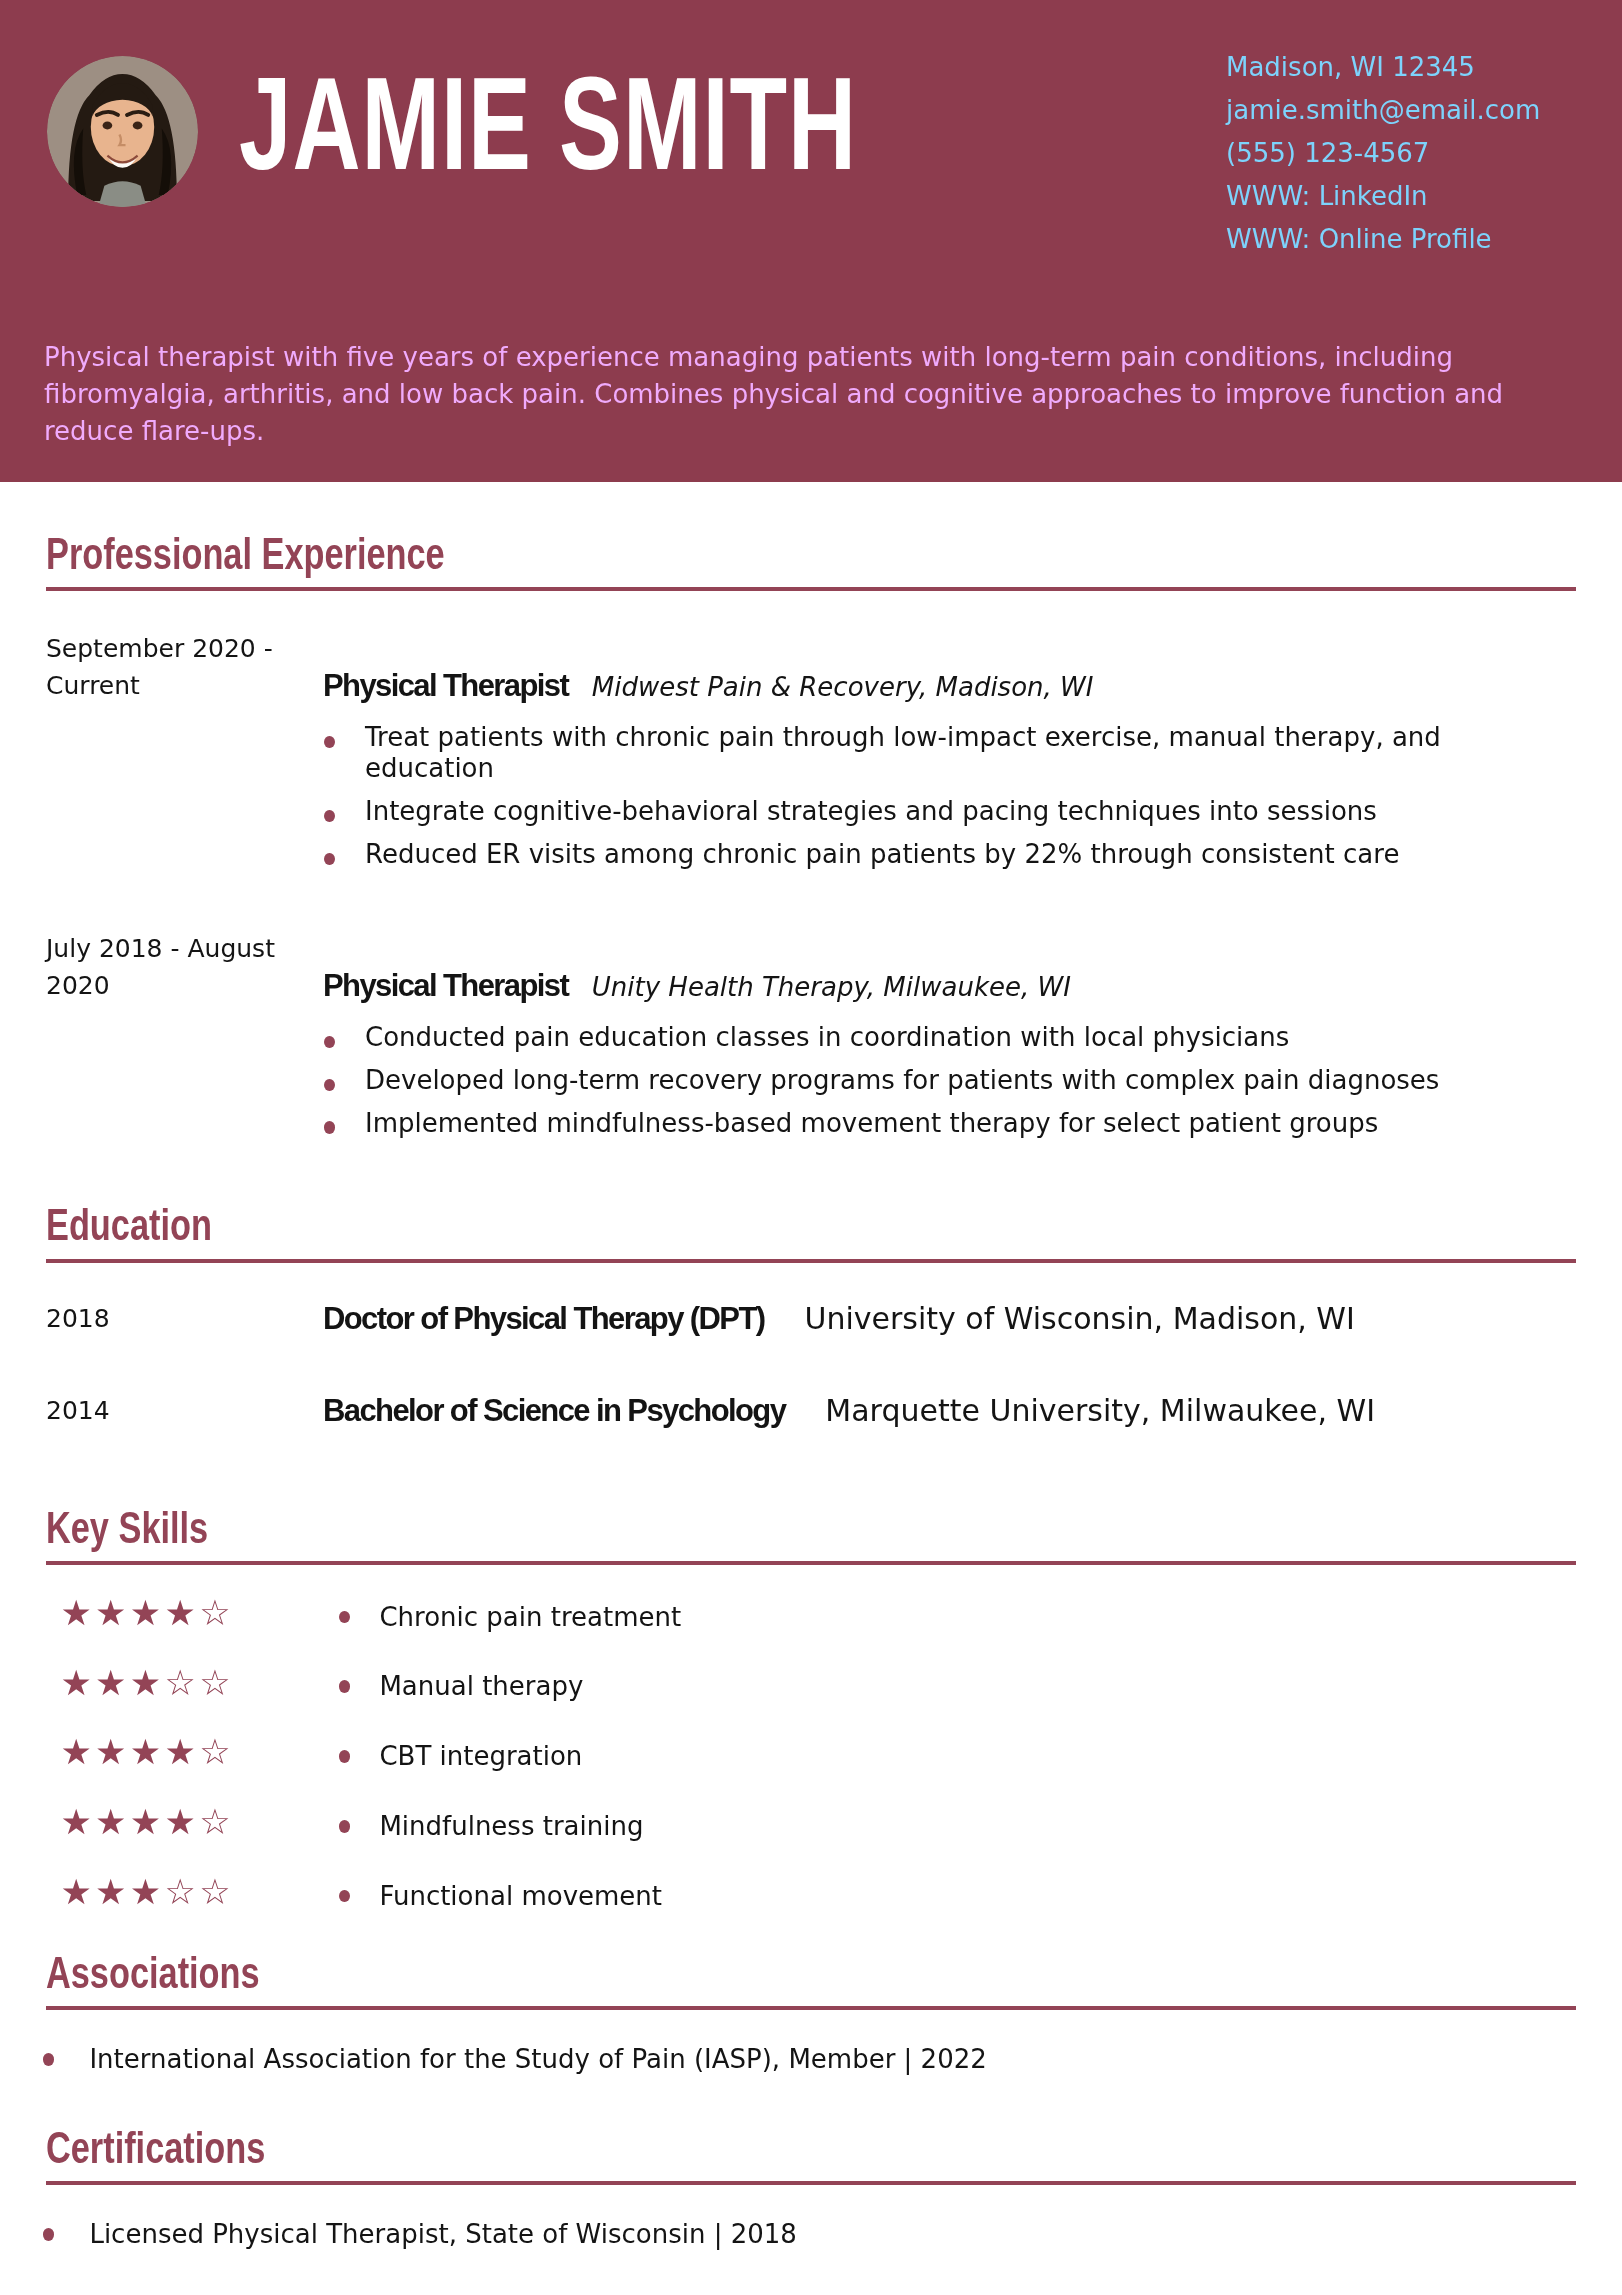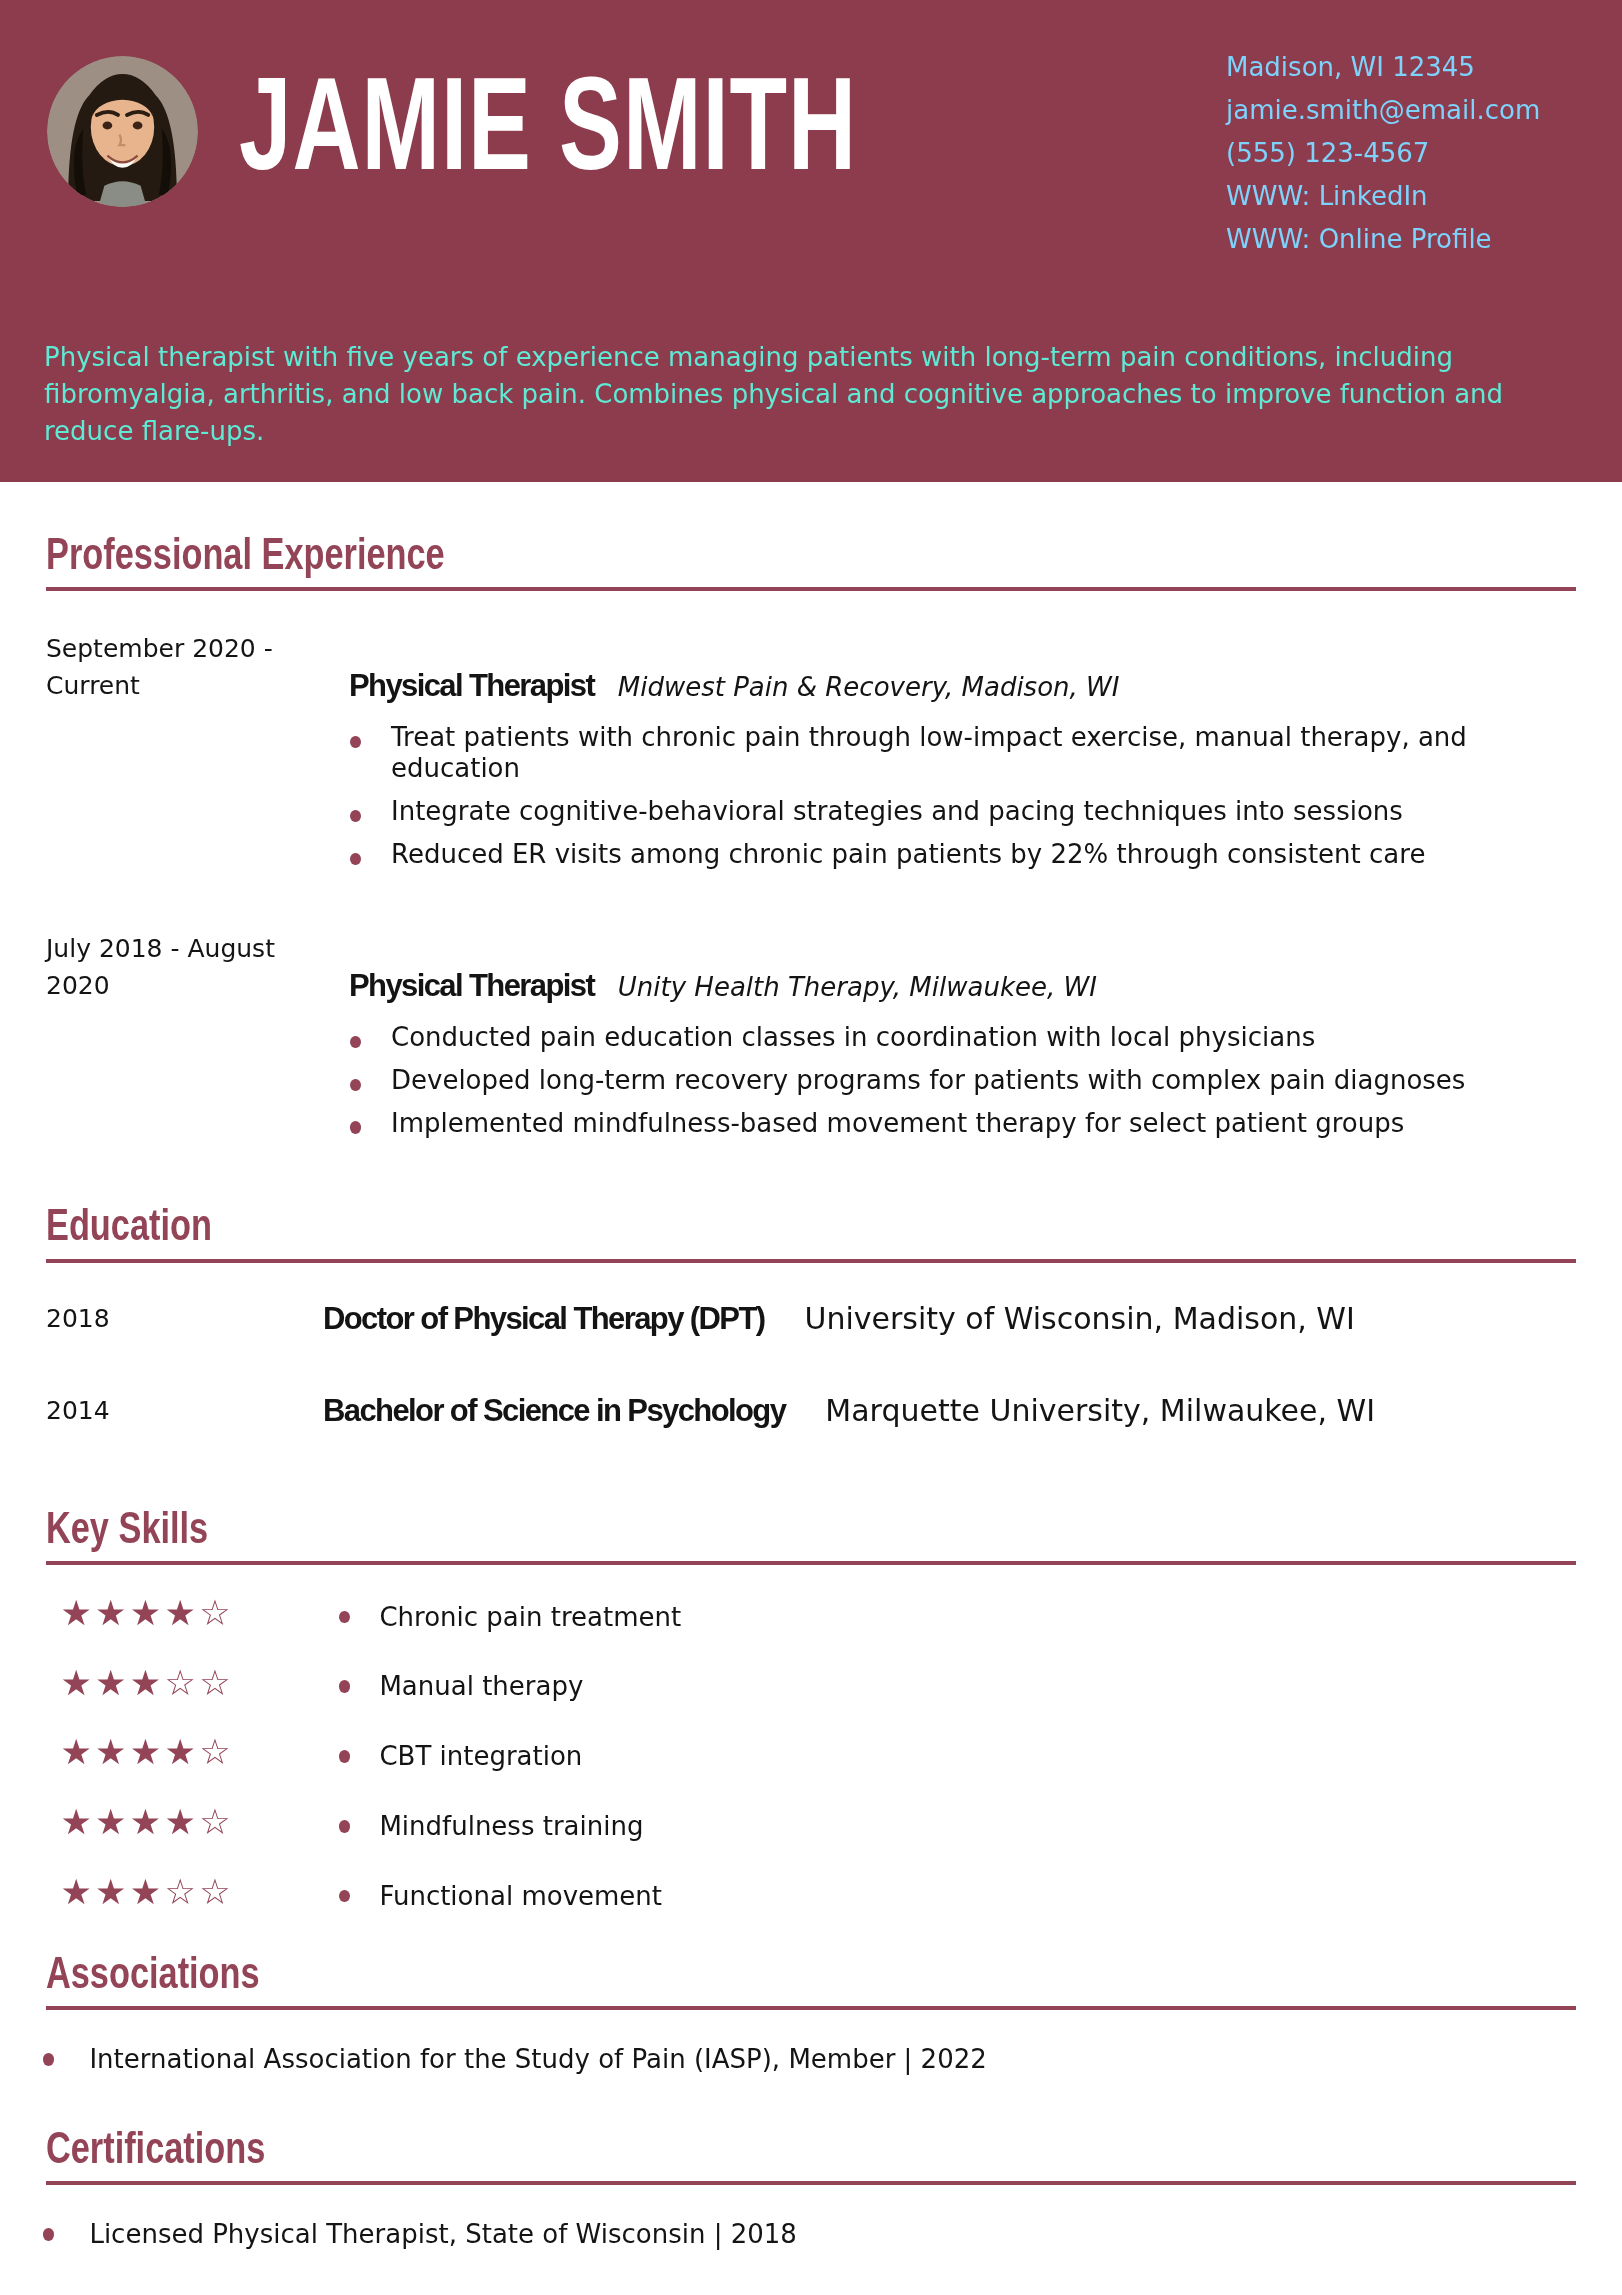--- a/index.html
+++ b/index.html
@@ -19,39 +19,39 @@
   .name{
     position:absolute;left:239px;top:58px;
     font-family:"Liberation Sans","DejaVu Sans",sans-serif;
     font-size:131px;font-weight:700;color:#ffffff;line-height:1;
     transform:scaleX(0.72);transform-origin:left top;letter-spacing:1.3px;white-space:nowrap;
   }
   .contact{position:absolute;left:1226px;top:46px;color:#7dd3fc;font-size:26px;line-height:43px;}
   .contact div{white-space:nowrap;}
   .summary{
     position:absolute;left:44px;top:339px;width:1548px;
-    color:#5eead4;font-size:26px;line-height:37px;
+    color:#f0abfc;font-size:26px;line-height:37px;
   }
 
   
   .content{position:absolute;left:46px;top:482px;width:1530px;}
   .section-title{
     font-family:"Liberation Sans","DejaVu Sans",sans-serif;
     font-size:44px;font-weight:700;color:var(--accent);line-height:56px;
     transform:scaleX(0.78);transform-origin:left top;white-space:nowrap;
   }
   .rule{height:3.9px;background:var(--accent);margin-top:5.2px;}
 
   .sec-experience .section-title{margin-top:44px;}
   .sec-education  .section-title{margin-top:47px;}
   .sec-skills     .section-title{margin-top:71px;}
   .sec-assoc      .section-title{margin-top:31px;}
   .sec-cert       .section-title{margin-top:41px;}
 
-  .job-row{display:flex;margin-top:39px;gap:26px;}
+  .job-row{display:flex;margin-top:39px;}
   .job-row + .job-row{margin-top:48px;}
   .date-col{width:277px;flex:none;font-size:25px;line-height:37px;}
   .job-main{flex:1;}
   .title-line{display:flex;align-items:baseline;gap:23.6px;margin-top:37px;}
   .job-title{
     font-family:"Liberation Sans","DejaVu Sans",sans-serif;
     font-size:31px;font-weight:700;letter-spacing:-1.6px;line-height:37px;white-space:nowrap;
   }
   .job-company{font-size:26px;font-style:italic;white-space:nowrap;}
   .bullets{list-style:none;margin-top:18.3px;}

